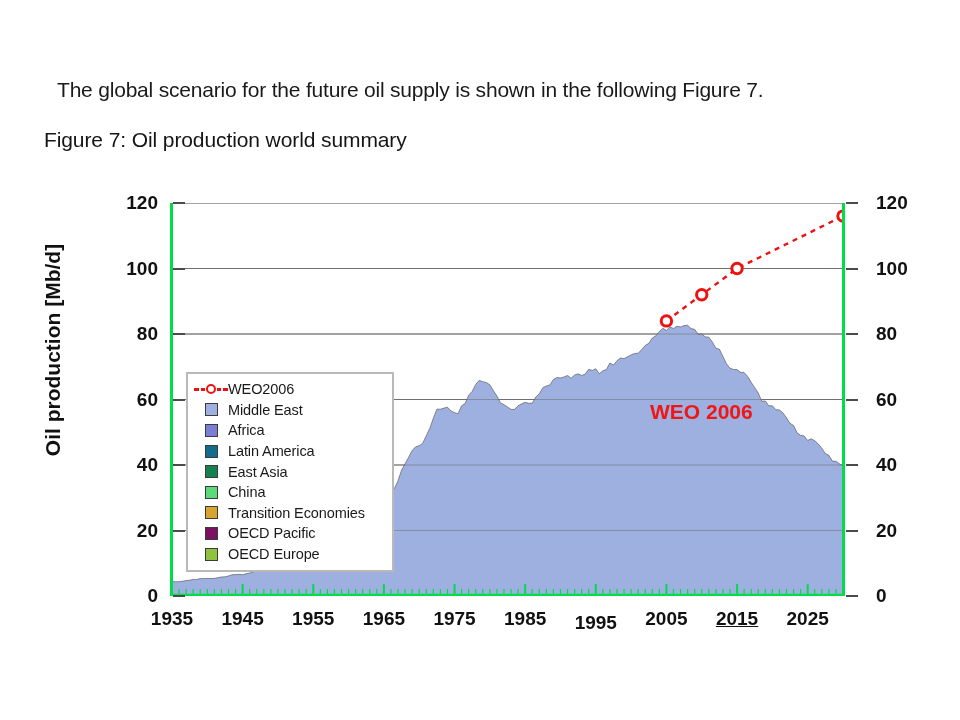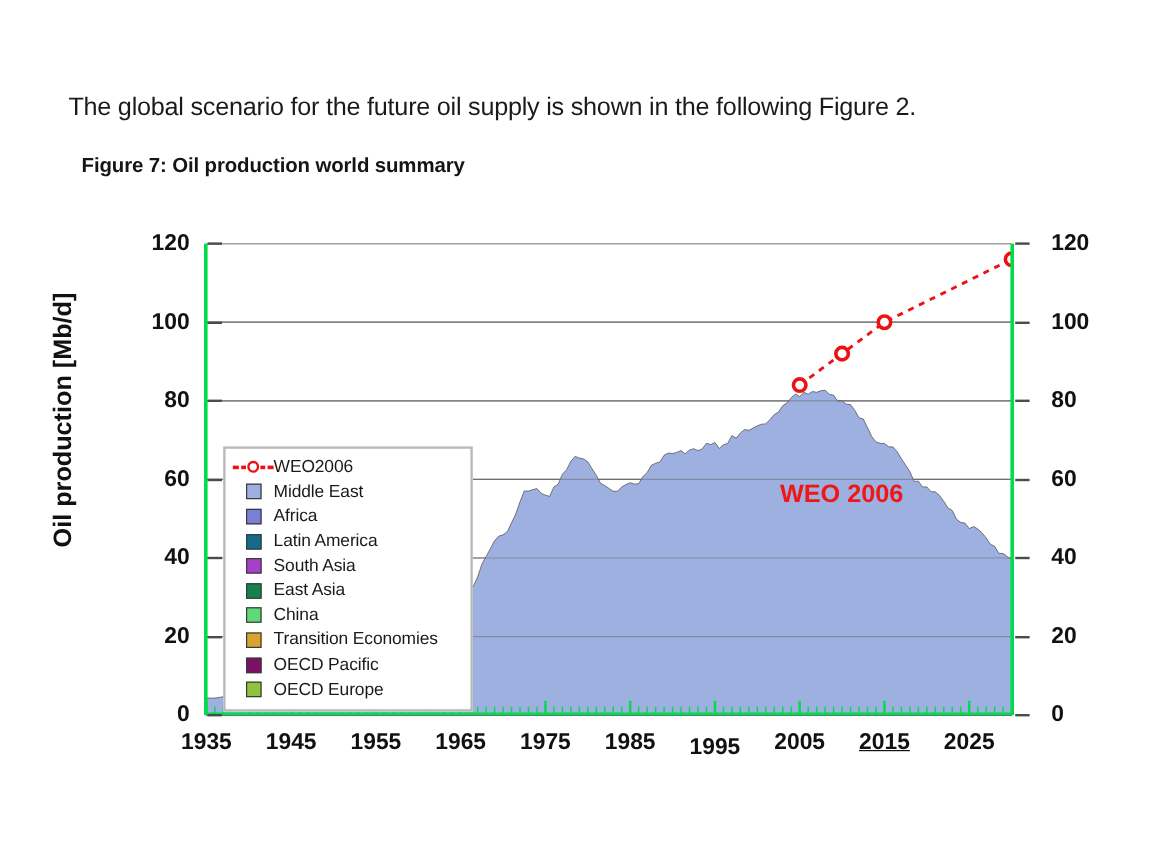--- a/index.html
+++ b/index.html
@@ -12,22 +12,22 @@
   }
   #page{position:relative;width:960px;height:720px;}
 
   .intro-text{
     position:absolute;left:57px;top:78px;
     font-size:21px;color:#1a1a1a;
     letter-spacing:-0.2px;
     white-space:nowrap;
   }
   .fig-caption{
-    position:absolute;left:68px;top:128px;
-    font-size:17px;font-weight:bold;color:#151515;
+    position:absolute;left:44px;top:128px;
+    font-size:21px;font-weight:normal;color:#151515;
     letter-spacing:-0.1px;
     white-space:nowrap;
   }
 
   
   #chart-figure{
     position:absolute;left:0px;top:178px;width:960px;height:470px;
   }
   #plot{
     position:absolute;left:172px;top:25px;width:671px;height:393px;
@@ -102,21 +102,21 @@
     position:absolute;left:650px;top:222px;
     font-size:21px;font-weight:bold;color:#f01616;
     white-space:nowrap;
   }
 </style>
 </head>
 <body>
 
 <div id="page">
 
-  <div class="intro-text">The global scenario for the future oil supply is shown in the following Figure 2.</div>
+  <div class="intro-text">The global scenario for the future oil supply is shown in the following Figure 7.</div>
 
   <div class="fig-caption">Figure 7: Oil production world summary</div>
 
   <div id="chart-figure">
 
     <div id="ylabel">Oil production [Mb/d]</div>
 
     <div id="plot">
       <svg id="plot-svg" viewBox="0 0 671 393" preserveAspectRatio="none">
           <line x1="0" x2="671" y1="327.5" y2="327.5" stroke="#6f6f6f" stroke-width="1" vector-effect="non-scaling-stroke"></line>
@@ -322,26 +322,20 @@
           <span class="legend-label">Africa</span>
         </div>
         <div class="legend-row">
           <div class="legend-key">
             <div class="legend-swatch" style="background: rgb(20, 107, 140);"></div>
           </div>
           <span class="legend-label">Latin America</span>
         </div>
         <div class="legend-row">
           <div class="legend-key">
-            <div class="legend-swatch" style="background: rgb(166, 63, 201);"></div>
-          </div>
-          <span class="legend-label">South Asia</span>
-        </div>
-        <div class="legend-row">
-          <div class="legend-key">
             <div class="legend-swatch" style="background: rgb(23, 128, 79);"></div>
           </div>
           <span class="legend-label">East Asia</span>
         </div>
         <div class="legend-row">
           <div class="legend-key">
             <div class="legend-swatch" style="background: rgb(94, 217, 122);"></div>
           </div>
           <span class="legend-label">China</span>
         </div>

